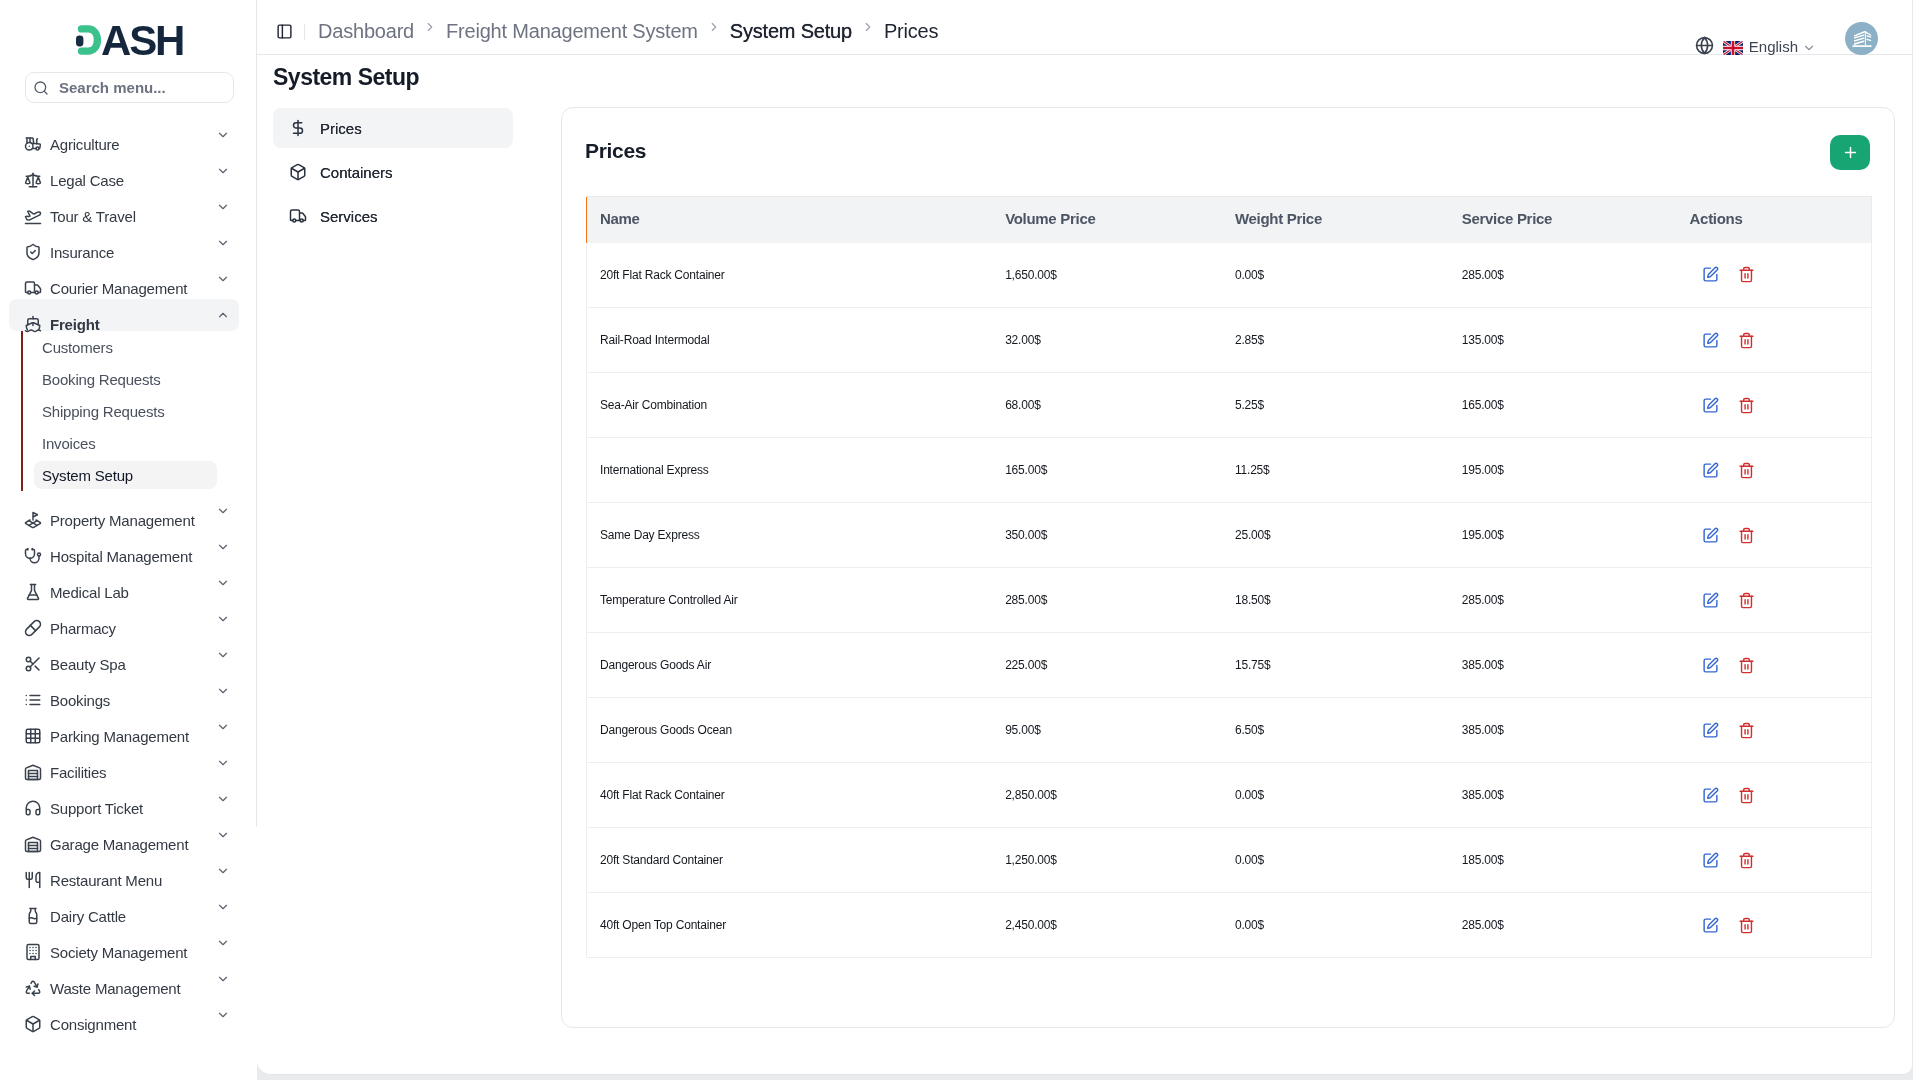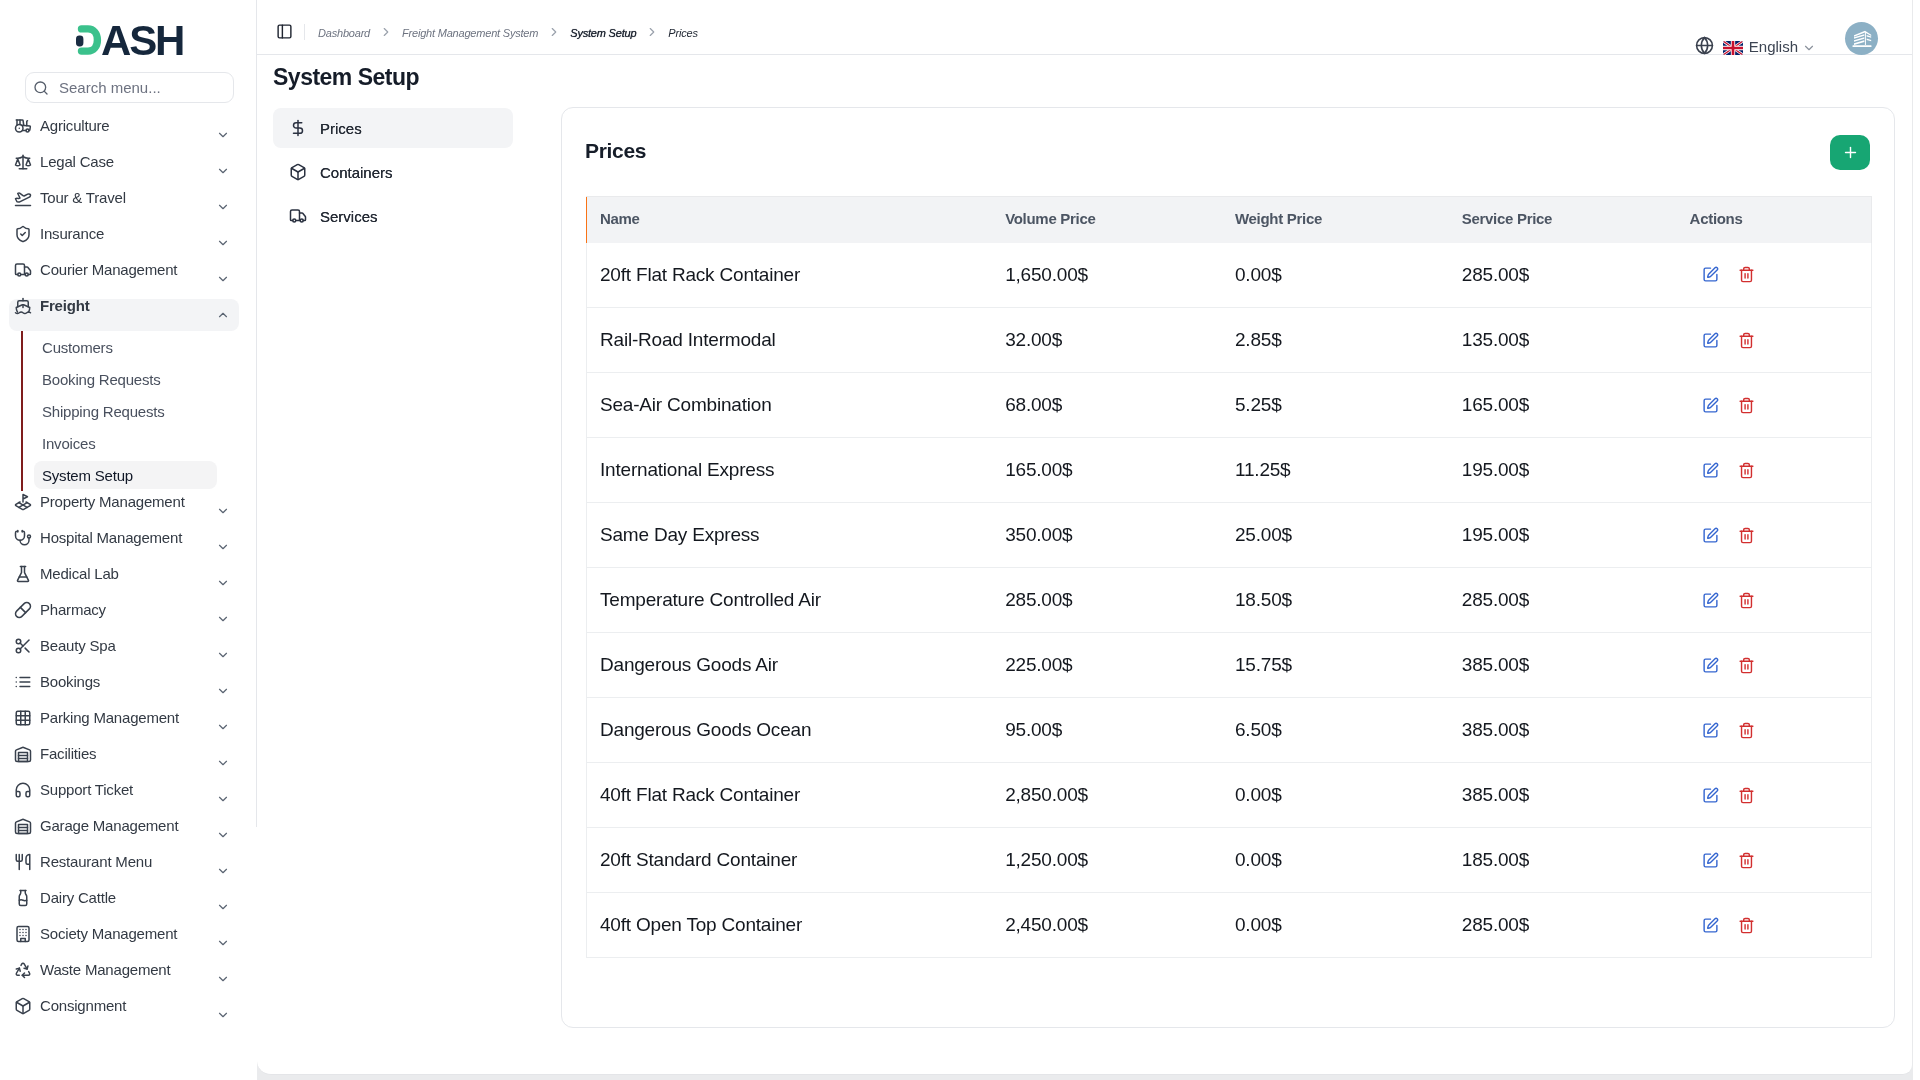--- a/index.html
+++ b/index.html
@@ -6,44 +6,44 @@
 html,body { width:1920px; height:1080px; overflow:hidden; background:#fff;
   font-family:"Liberation Sans", sans-serif; }
 .strip { position:absolute; left:257px; top:1058px; width:1656px; bottom:0; background:#eaebed; }
 .main { position:absolute; left:257px; top:0; width:1656px; height:1075px; background:#fff;
   border-bottom:1px solid #e4e5e8; border-right:1px solid #e9eaec; border-radius:0 0 10px 14px; }
 
 .sidebar { position:absolute; left:0; top:0; width:257px; height:827px; background:#fff;
   border-right:1px solid #e5e7eb; }
 .logo { position:absolute; left:0; top:22px; width:256px; text-align:center; }
 .searchbox { position:absolute; left:25px; top:72px; width:209px; height:31px;
-  border:1px solid #e5e7eb; border-radius:9px; display:flex; align-items:center; padding-left:7px; }
+  border:1px solid #e5e7eb; border-radius:9px; display:flex; align-items:center; padding-left:7px;font-weight:bold; }
 .searchbox svg { flex:0 0 auto; }
 .searchbox span { color:#6d7280; font-size:15px; margin-left:10px; }
 .menu { position:absolute; left:0; top:117px; width:256px; }
-.mi { height:36px; display:flex; align-items:flex-start; padding:0 0 0 14px; position:relative; }
+.mi { height:36px; display:flex; align-items:flex-end; padding:0 0 0 24px; position:relative; }
 .mi .ic { width:18px; height:18px; flex:0 0 auto; color:#39414d; }
 .mi .lb { margin-left:8px; font-size:15px; color:#333a44; letter-spacing:-0.2px; }
 .mi .ch { position:absolute; right:26px; top:50%; margin-top:-7px; width:14px; height:14px; color:#5a6472; }
 .mi.active { }
 .mi.active .bg { position:absolute; left:9px; top:2px; width:230px; height:32px; background:#f3f4f6; border-radius:8px; }
 .mi.active .lb { font-weight:bold; }
 .mi > * { position:relative; }
 .submenu { margin-left:21px; border-left:2px solid #7f1d1d; width:217px; margin-top:-2px; margin-bottom:2px; }
 .si { height:32px; display:flex; align-items:center; padding-left:19px; position:relative; }
 .si .lb { font-size:15px; color:#49505e; letter-spacing:-0.2px; }
 .si.active .bg { position:absolute; left:11px; top:2px; width:183px; height:28px; background:#f4f4f5; border-radius:8px; }
 .si.active .lb { color:#111827; }
 .si > * { position:relative; }
 
 .hdr { position:absolute; left:0; top:0; width:100%; height:55px; border-bottom:1px solid #e5e7eb;
   display:flex; align-items:center; padding-top:9px; }
 .hdr .toggle { margin-left:19px; width:17px; height:17px; color:#1f2430; }
 .hdr .vsep { width:1px; height:16px; background:#e5e7eb; margin-left:11px; }
-.bc { display:flex; align-items:flex-end; font-size:11px; color:#6d7380; letter-spacing:-0.2px;font-style:italic; }
+.bc { display:flex; align-items:flex-start; font-size:20px; color:#6d7380; letter-spacing:-0.2px; }
 .bc .sep { width:14px; height:14px; color:#9aa1ac; margin:0 9px; }
 .bc .b1 { margin-left:13px; }
 .bc .cur { color:#1d2430; text-shadow:0 0 0.7px #1d2430; }
 .bc .last { color:#1d2430; }
 .hright { position:absolute; right:0; top:9px; height:46px; display:flex; align-items:flex-end; }
 .hright .globe { width:19px; height:19px; color:#3a414e; }
 .hright .flag { margin-left:9px; border-radius:2px; overflow:hidden; width:20px; height:14px; }
 .hright .lang { margin-left:6px; font-size:15px; color:#3c4452; }
 .hright .ch { width:14px; height:14px; color:#8a919c; margin-left:4px; margin-right:29px; }
 .avatar { width:33px; height:33px; border-radius:50%; background:#8cb0c5; margin-right:34px;
@@ -59,21 +59,21 @@
   border:1px solid #e5e7eb; border-radius:12px; overflow:hidden; }
 .card .title { position:absolute; left:23px; top:31px; font-size:21px; font-weight:bold; color:#161d29; letter-spacing:-0.3px; }
 .addbtn { position:absolute; right:24px; top:27px; width:40px; height:35px; background:#17a673;
   border-radius:10px; display:flex; align-items:center; justify-content:center; }
 .addbtn svg { width:17px; height:17px; color:#fff; }
 .tbl { position:absolute; left:24px; top:88px; width:1286px; border-collapse:collapse; }
 .tbl th { background:#f2f3f5; height:46px; text-align:left; font-size:15px; color:#4c5563;
   font-weight:bold; padding:0 0 3px 13px; border-top:1px solid #e9eaec; letter-spacing:-0.3px; }
 .tbl th:first-child { border-left:1px solid #f97316; }
 .tbl th:last-child { border-right:1px solid #e9eaec; }
-.tbl td { height:65px; font-size:19px; color:#14181f; padding:0 0 0 13px; border-bottom:1px solid #eceef0; letter-spacing:-0.2px; }
+.tbl td { height:65px; font-size:12px; color:#14181f; padding:0 0 0 13px; border-bottom:1px solid #eceef0; letter-spacing:-0.2px; }
 .tbl td:first-child { border-left:1px solid #eceef0; }
 .tbl td:last-child { border-right:1px solid #eceef0; }
 .tbl tr > *:nth-child(1) { width:406px; }
 .tbl tr > *:nth-child(2) { width:230px; }
 .tbl tr > *:nth-child(3) { width:227px; }
 .tbl tr > *:nth-child(4) { width:228px; }
 .tbl tr > *:nth-child(5) { width:195px; }
 .act { display:flex; align-items:center; margin-left:12px; }
 .act .edit { width:17px; height:17px; color:#3566d0; }
 .act .del { width:17px; height:17px; color:#d22f2f; margin-left:19px; }

